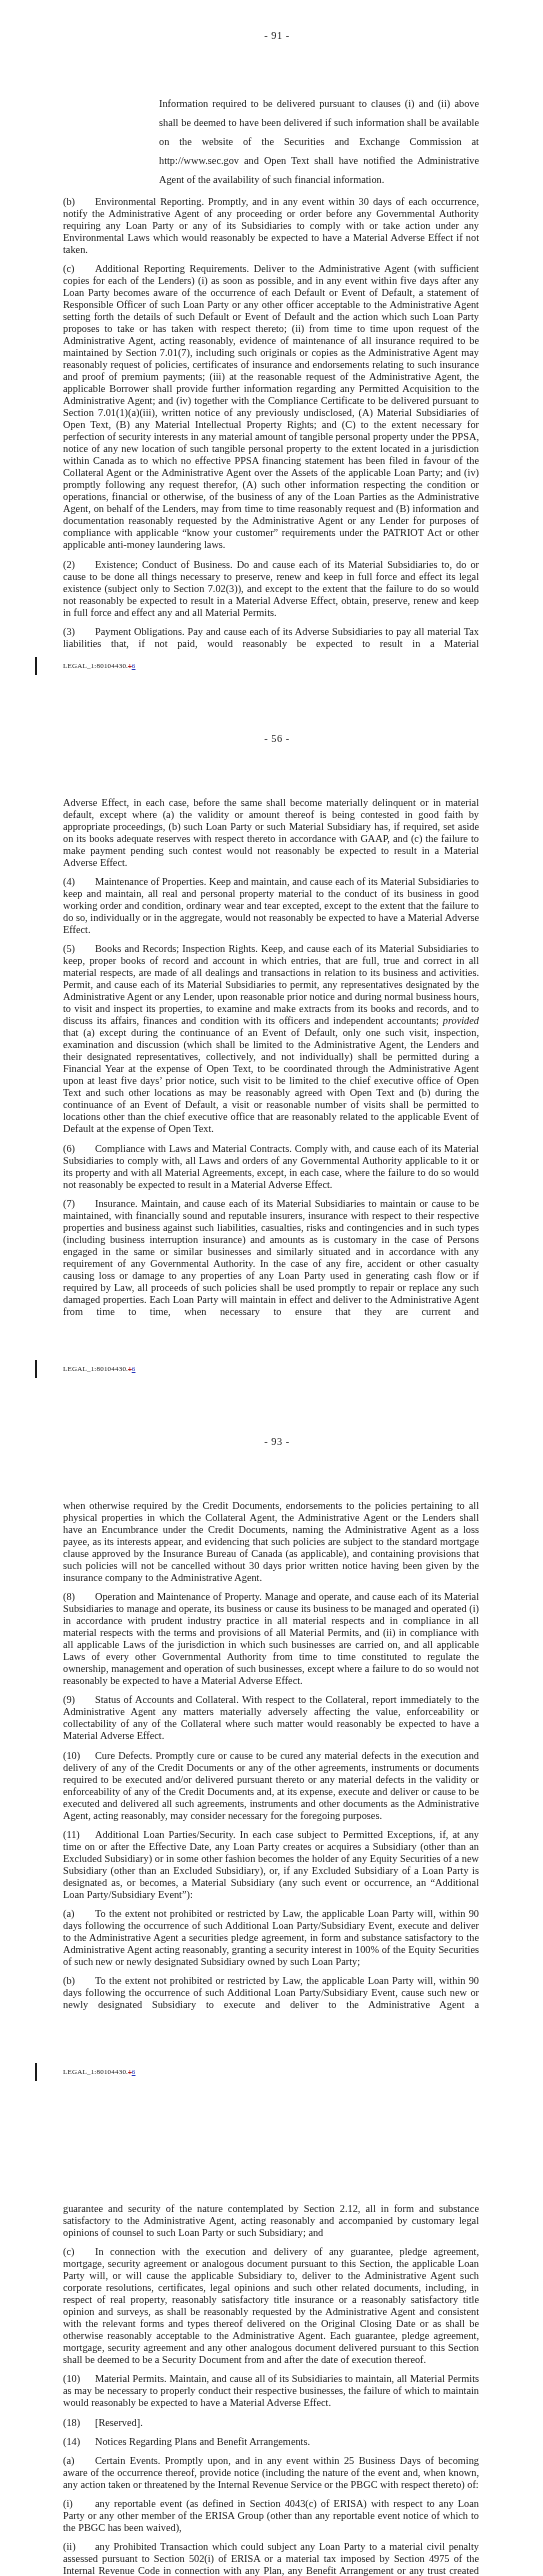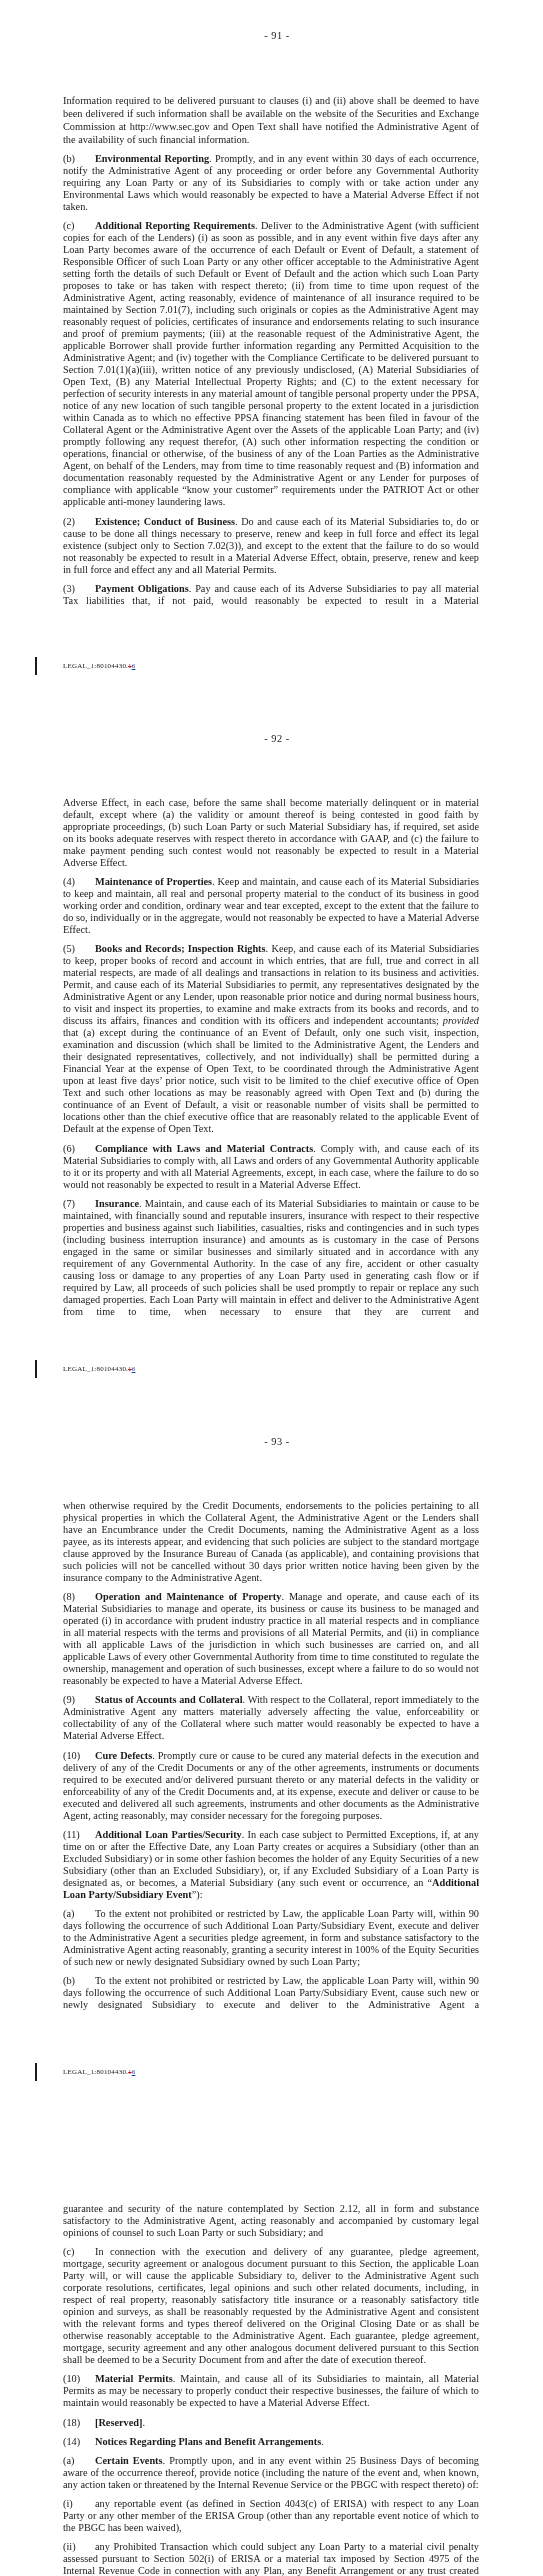--- a/index.html
+++ b/index.html
@@ -37,30 +37,31 @@
     top: 94px;
     width: 416px;
     font-size: 10.3px;
     line-height: 12px;
     text-align: justify;
   }
   .content p {
     margin: 0 0 7.2px 0;
   }
   .content p.blockquote {
-    line-height: 13px;
+    margin-left: 96px;
+    line-height: 19px;
   }
   .content p.justify-last {
     text-align-last: justify;
   }
   .pnum {
     display: inline-block;
     min-width: 32px;
   }
-  b { font-weight: bold; }
+  b { font-weight: normal; }
   i { }
   .footer {
     position: absolute;
     left: 63px;
     top: 662px;
     font-size: 7px;
     letter-spacing: 0.2px;
     color: #1a1a1a;
     font-family: "Liberation Serif", "DejaVu Serif", serif;
   }
@@ -93,21 +94,21 @@
         <p><span class="pnum">(b)</span><b>Environmental Reporting</b><span>.  Promptly, and in any event within 30 days of each occurrence, notify the Administrative Agent of any proceeding or order before any Governmental Authority requiring any Loan Party or any of its Subsidiaries to comply with or take action under any Environmental Laws which would reasonably be expected to have a Material Adverse Effect if not taken.</span></p>
         <p><span class="pnum">(c)</span><b>Additional Reporting Requirements</b><span>. Deliver to the Administrative Agent (with sufficient copies for each of the Lenders) (i) as soon as possible, and in any event within five days after any Loan Party becomes aware of the occurrence of each Default or Event of Default, a statement of Responsible Officer of such Loan Party or any other officer acceptable to the Administrative Agent setting forth the details of such Default or Event of Default and the action which such Loan Party proposes to take or has taken with respect thereto; (ii) from time to time upon request of the Administrative Agent, acting reasonably, evidence of maintenance of all insurance required to be maintained by Section 7.01(7), including such originals or copies as the Administrative Agent may reasonably request of policies, certificates of insurance and endorsements relating to such insurance and proof of premium payments; (iii) at the reasonable request of the Administrative Agent, the applicable Borrower shall provide further information regarding any Permitted Acquisition to the Administrative Agent; and (iv) together with the Compliance Certificate to be delivered pursuant to Section 7.01(1)(a)(iii), written notice of any previously undisclosed, (A) Material Subsidiaries of Open Text, (B) any Material Intellectual Property Rights; and (C) to the extent necessary for perfection of security interests in any material amount of tangible personal property under the PPSA, notice of any new location of such tangible personal property to the extent located in a jurisdiction within Canada as to which no effective PPSA financing statement has been filed in favour of the Collateral Agent or the Administrative Agent over the Assets of the applicable Loan Party; and (iv) promptly following any request therefor, (A) such other information respecting the condition or operations, financial or otherwise, of the business of any of the Loan Parties as the Administrative Agent, on behalf of the Lenders, may from time to time reasonably request and (B) information and documentation reasonably requested by the Administrative Agent or any Lender for purposes of compliance with applicable “know your customer” requirements under the PATRIOT Act or other applicable anti-money laundering laws.</span></p>
         <p><span class="pnum">(2)</span><b>Existence; Conduct of Business</b><span>.  Do and cause each of its Material Subsidiaries to, do or cause to be done all things necessary to preserve, renew and keep in full force and effect its legal existence (subject only to Section 7.02(3)), and except to the extent that the failure to do so would not reasonably be expected to result in a Material Adverse Effect, obtain, preserve, renew and keep in full force and effect any and all Material Permits.</span></p>
         <p class="justify-last"><span class="pnum">(3)</span><b>Payment Obligations</b><span>.  Pay and cause each of its Adverse Subsidiaries to pay all material Tax liabilities that, if not paid, would reasonably be expected to result in a Material</span></p>
       </div>
     <div class="change-bar"></div>
     <div class="footer"><span>LEGAL_1:80104430.</span><span class="del">1</span><span class="ins">6</span></div>
   </section>
 
   <section class="page">
-    <div class="page-number">- 92 -</div>
+    <div class="page-number">- 56 -</div>
     <div class="content">
         <p><span>Adverse Effect, in each case, before the same shall become materially delinquent or in material default, except where (a) the validity or amount thereof is being contested in good faith by appropriate proceedings, (b) such Loan Party or such Material Subsidiary has, if required, set aside on its books adequate reserves with respect thereto in accordance with GAAP, and (c) the failure to make payment pending such contest would not reasonably be expected to result in a Material Adverse Effect.</span></p>
         <p><span class="pnum">(4)</span><b>Maintenance of Properties</b><span>.  Keep and maintain, and cause each of its Material Subsidiaries to keep and maintain, all real and personal property material to the conduct of its business in good working order and condition, ordinary wear and tear excepted, except to the extent that the failure to do so, individually or in the aggregate, would not reasonably be expected to have a Material Adverse Effect.</span></p>
         <p><span class="pnum">(5)</span><b>Books and Records; Inspection Rights</b><span>.  Keep, and cause each of its Material Subsidiaries to keep, proper books of record and account in which entries, that are full, true and correct in all material respects, are made of all dealings and transactions in relation to its business and activities. Permit, and cause each of its Material Subsidiaries to permit, any representatives designated by the Administrative Agent or any Lender, upon reasonable prior notice and during normal business hours, to visit and inspect its properties, to examine and make extracts from its books and records, and to discuss its affairs, finances and condition with its officers and independent accountants; </span><i>provided</i><span> that (a) except during the continuance of an Event of Default, only one such visit, inspection, examination and discussion (which shall be limited to the Administrative Agent, the Lenders and their designated representatives, collectively, and not individually) shall be permitted during a Financial Year at the expense of Open Text, to be coordinated through the Administrative Agent upon at least five days’ prior notice, such visit to be limited to the chief executive office of Open Text and such other locations as may be reasonably agreed with Open Text and (b) during the continuance of an Event of Default, a visit or reasonable number of visits shall be permitted to locations other than the chief executive office that are reasonably related to the applicable Event of Default at the expense of Open Text.</span></p>
         <p><span class="pnum">(6)</span><b>Compliance with Laws and Material Contracts</b><span>.  Comply with, and cause each of its Material Subsidiaries to comply with, all Laws and orders of any Governmental Authority applicable to it or its property and with all Material Agreements, except, in each case, where the failure to do so would not reasonably be expected to result in a Material Adverse Effect.</span></p>
         <p class="justify-last"><span class="pnum">(7)</span><b>Insurance</b><span>.  Maintain, and cause each of its Material Subsidiaries to maintain or cause to be maintained, with financially sound and reputable insurers, insurance with respect to their respective properties and business against such liabilities, casualties, risks and contingencies and in such types (including business interruption insurance) and amounts as is customary in the case of Persons engaged in the same or similar businesses and similarly situated and in accordance with any requirement of any Governmental Authority. In the case of any fire, accident or other casualty causing loss or damage to any properties of any Loan Party used in generating cash flow or if required by Law, all proceeds of such policies shall be used promptly to repair or replace any such damaged properties.  Each Loan Party will maintain in effect and deliver to the Administrative Agent from time to time, when necessary to ensure that they are current and</span></p>
       </div>
     <div class="change-bar"></div>
     <div class="footer"><span>LEGAL_1:80104430.</span><span class="del">1</span><span class="ins">6</span></div>
   </section>

